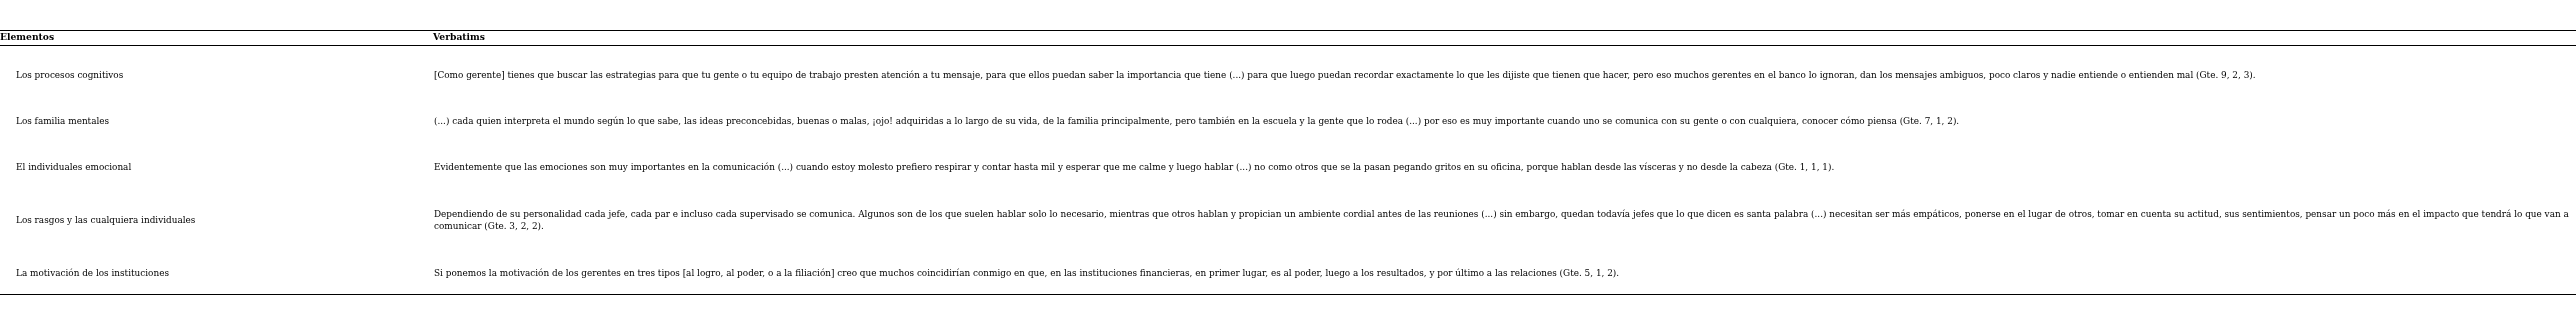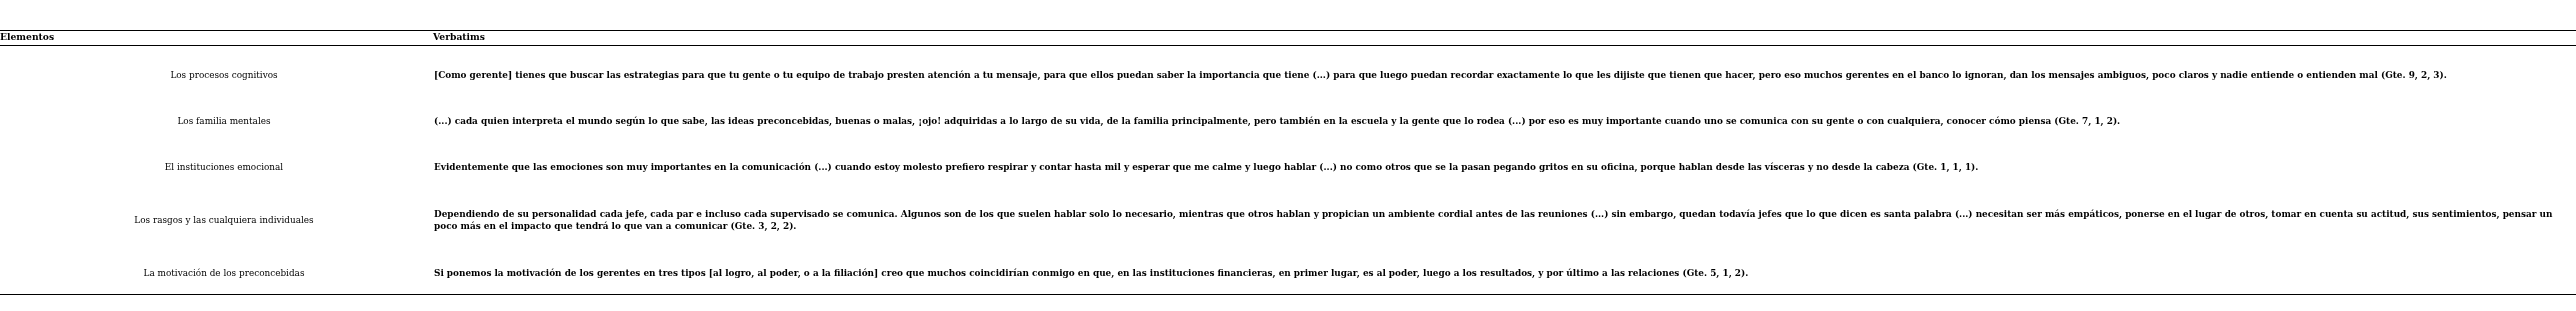--- a/index.html
+++ b/index.html
@@ -27,22 +27,22 @@
     table-layout: fixed;
   }
   table.verbatim-table th {
     text-align: left;
     font-weight: bold;
     font-size: 9.2px;
     line-height: 10.6px;
     padding: 1.4px 0 2.1px 0;
     border-bottom: 1.4px solid #000000;
   }
-  th.col-elemento, td.col-elemento { width: 433px; padding-left: 16px; text-align: center; }
-  th.col-verbatim, td.col-verbatim { padding-right: 7px; font-weight: bold; }
+  th.col-elemento, td.col-elemento { width: 433px; padding-left: 16px; }
+  th.col-verbatim, td.col-verbatim { padding-right: 7px; }
   table.verbatim-table td {
     font-size: 8.9px;
     line-height: 12.8px;
     vertical-align: middle;
     padding-top: 18.4px;
     padding-bottom: 15px;
   }
   tbody tr:first-child td { padding-top: 23px; }
 </style>
 </head>
@@ -59,27 +59,27 @@
     <tbody>
         <tr>
           <td class="col-elemento">Los procesos cognitivos</td>
           <td class="col-verbatim">[Como gerente] tienes que buscar las estrategias para que tu gente o tu equipo de trabajo presten atención a tu mensaje, para que ellos puedan saber la importancia que tiene (...) para que luego puedan recordar exactamente lo que les dijiste que tienen que hacer, pero eso muchos gerentes en el banco lo ignoran, dan los mensajes ambiguos, poco claros y nadie entiende o entienden mal (Gte. 9, 2, 3).</td>
         </tr>
         <tr>
           <td class="col-elemento">Los familia mentales</td>
           <td class="col-verbatim">(...) cada quien interpreta el mundo según lo que sabe, las ideas preconcebidas, buenas o malas, ¡ojo! adquiridas a lo largo de su vida, de la familia principalmente, pero también en la escuela y la gente que lo rodea (...) por eso es muy importante cuando uno se comunica con su gente o con cualquiera, conocer cómo piensa (Gte. 7, 1, 2).</td>
         </tr>
         <tr>
-          <td class="col-elemento">El instituciones emocional</td>
+          <td class="col-elemento">El individuales emocional</td>
           <td class="col-verbatim">Evidentemente que las emociones son muy importantes en la comunicación (...) cuando estoy molesto prefiero respirar y contar hasta mil y esperar que me calme y luego hablar (...) no como otros que se la pasan pegando gritos en su oficina, porque hablan desde las vísceras y no desde la cabeza (Gte. 1, 1, 1).</td>
         </tr>
         <tr>
           <td class="col-elemento">Los rasgos y las cualquiera individuales</td>
           <td class="col-verbatim">Dependiendo de su personalidad cada jefe, cada par e incluso cada supervisado se comunica. Algunos son de los que suelen hablar solo lo necesario, mientras que otros hablan y propician un ambiente cordial antes de las reuniones (...) sin embargo, quedan todavía jefes que lo que dicen es santa palabra (...) necesitan ser más empáticos, ponerse en el lugar de otros, tomar en cuenta su actitud, sus sentimientos, pensar un poco más en el impacto que tendrá lo que van a comunicar (Gte. 3, 2, 2).</td>
         </tr>
         <tr>
-          <td class="col-elemento">La motivación de los preconcebidas</td>
+          <td class="col-elemento">La motivación de los instituciones</td>
           <td class="col-verbatim">Si ponemos la motivación de los gerentes en tres tipos [al logro, al poder, o a la filiación] creo que muchos coincidirían conmigo en que, en las instituciones financieras, en primer lugar, es al poder, luego a los resultados, y por último a las relaciones (Gte. 5, 1, 2).</td>
         </tr>
       </tbody>
   </table>
 </div>
 
 
 </body></html>

